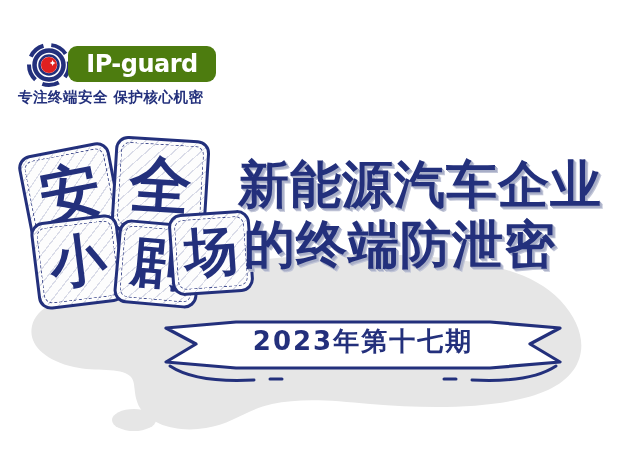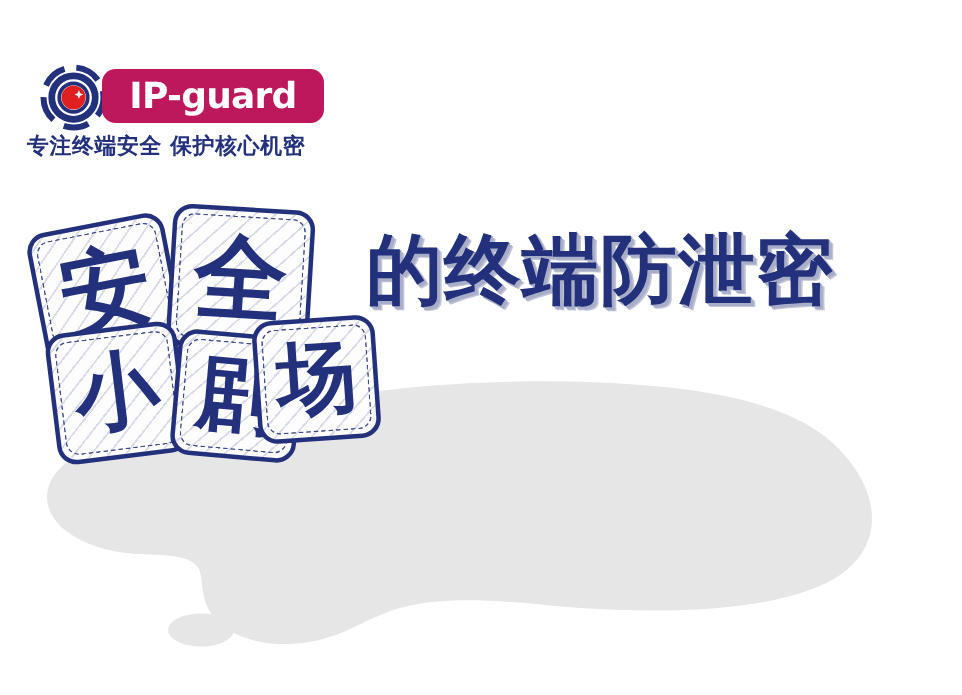--- a/index.html
+++ b/index.html
@@ -40,21 +40,21 @@
     top: 4px;
     width: 46px;
     height: 46px;
   }
   .logo-word {
     position: absolute;
     left: 50px;
     top: 8px;
     width: 148px;
     height: 36px;
-    background: #be185d;
+    background: #4d7c0f;
     border-radius: 9px;
   }
   .logo-word-text {
     position: absolute;
     left: 0; top: 0;
     width: 148px; height: 36px;
     line-height: 36px;
     text-align: center;
     color: #ffffff;
     font-size: 24px;
@@ -147,21 +147,20 @@
     line-height: 1.18;
     white-space: nowrap;
     font-family: "DejaVu Sans", sans-serif;
     text-shadow:
       2px 2px 0 #a8aec7,
       3px 3px 0 #c2c6d8,
       1px 1px 0 #8e96b6;
   }
   .headline-line.l2 {
     margin-left: 6px;
-    font-family: Liberation Mono, monospace;
   }
 
   
   .ribbon {
     position: absolute;
     left: 158px;
     top: 316px;
     width: 410px;
     height: 68px;
   }
@@ -241,17 +240,31 @@
 
     <div class="tile" id="tile-4">
       <div class="hatch"></div>
       <div class="inner-rule"></div>
       <div class="glyph">场</div>
     </div>
 
   </div>
 
   <div class="headline">
+    <div class="headline-line l1">新能源汽车企业</div>
     <div class="headline-line l2">的终端防泄密</div>
   </div>
 
+  <div class="ribbon">
+    <svg width="410" height="68" viewBox="0 0 410 68" aria-hidden="true">
+
+      <path d="M8,12 L78,6 L332,6 L402,12 L372,28 L402,46 L332,52 L78,52 L8,46 L38,28 Z" fill="#ffffff" stroke="#23307c" stroke-width="3.2" stroke-linejoin="round"></path>
+
+      <path d="M12,50 C30,62 58,66 96,64" fill="none" stroke="#23307c" stroke-width="3" stroke-linecap="round"></path>
+      <path d="M112,63 L124,63" fill="none" stroke="#23307c" stroke-width="3" stroke-linecap="round"></path>
+
+      <path d="M398,50 C380,62 352,66 314,64" fill="none" stroke="#23307c" stroke-width="3" stroke-linecap="round"></path>
+      <path d="M286,63 L298,63" fill="none" stroke="#23307c" stroke-width="3" stroke-linecap="round"></path>
+    </svg>
+    <div class="ribbon-text">2023年第十七期</div>
+  </div>
 
 </div>
 
 </body></html>

